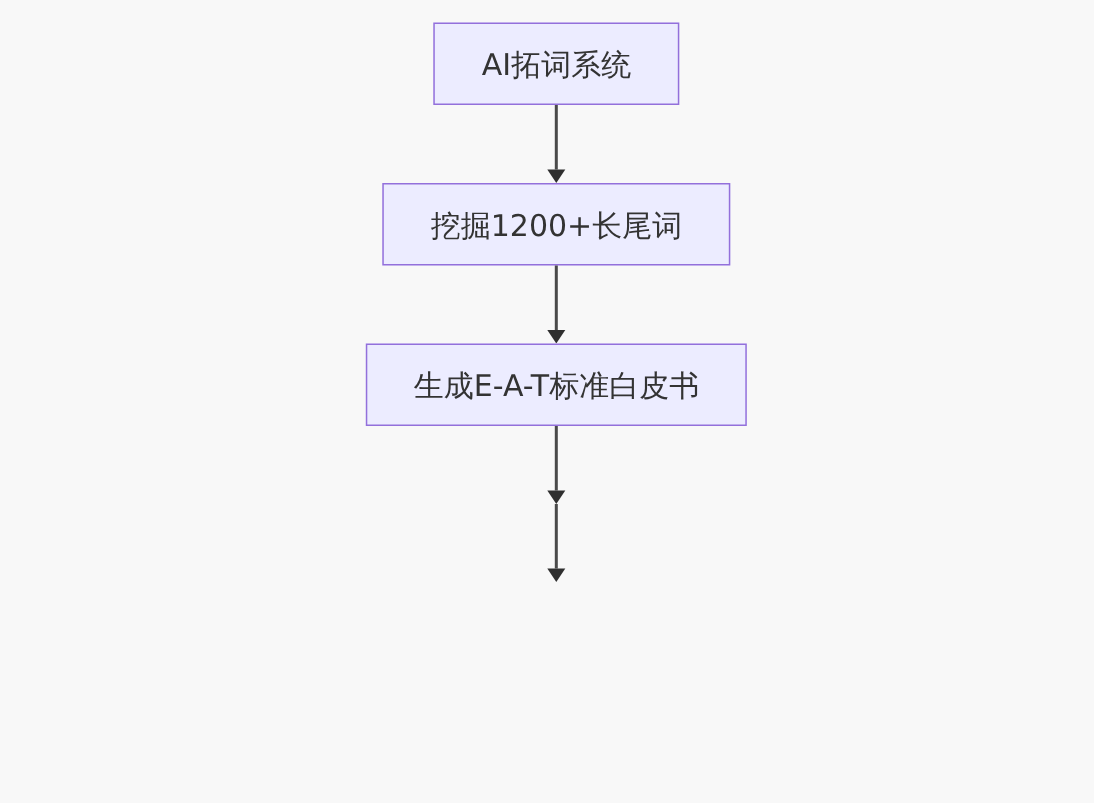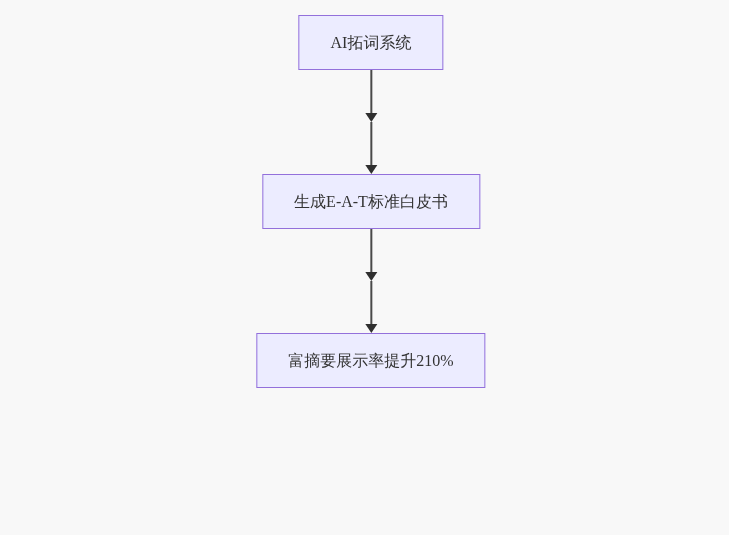--- a/index.html
+++ b/index.html
@@ -32,24 +32,23 @@
     height: 55px;
     padding: 0 31px;
     display: flex;
     align-items: center;
     justify-content: center;
     background: var(--node_fill, #ECECFF);
     border: 1.5px solid var(--node_border, #9370DB);
     white-space: nowrap;
   }
   .node-label {
-    font-size: 16px;
+    font-size: 20px;
     color: var(--text, #333333);
     line-height: 1;
-    font-family: Liberation Serif, serif;
   }
   .arrow {
     height: 52px;
     display: flex;
     flex-direction: column;
     align-items: center;
     justify-content: flex-start;
   }
   .arrow-line {
     width: 2px;
@@ -73,20 +72,23 @@
 
     <div class="node">
       <span class="node-label">AI拓词系统</span>
     </div>
 
     <div class="arrow">
       <div class="arrow-line"></div>
       <div class="arrow-head"></div>
     </div>
 
+    <div class="node">
+      <span class="node-label">挖掘1200+长尾词</span>
+    </div>
 
     <div class="arrow">
       <div class="arrow-line"></div>
       <div class="arrow-head"></div>
     </div>
 
     <div class="node">
       <span class="node-label">生成E-A-T标准白皮书</span>
     </div>
 
@@ -94,18 +96,15 @@
       <div class="arrow-line"></div>
       <div class="arrow-head"></div>
     </div>
 
 
     <div class="arrow">
       <div class="arrow-line"></div>
       <div class="arrow-head"></div>
     </div>
 
-    <div class="node">
-      <span class="node-label">富摘要展示率提升210%</span>
-    </div>
 
   </div>
 </div>
 
 </body></html>

